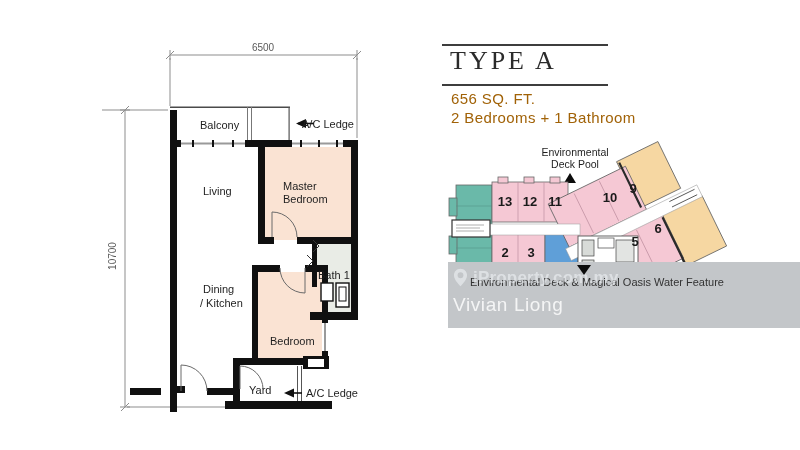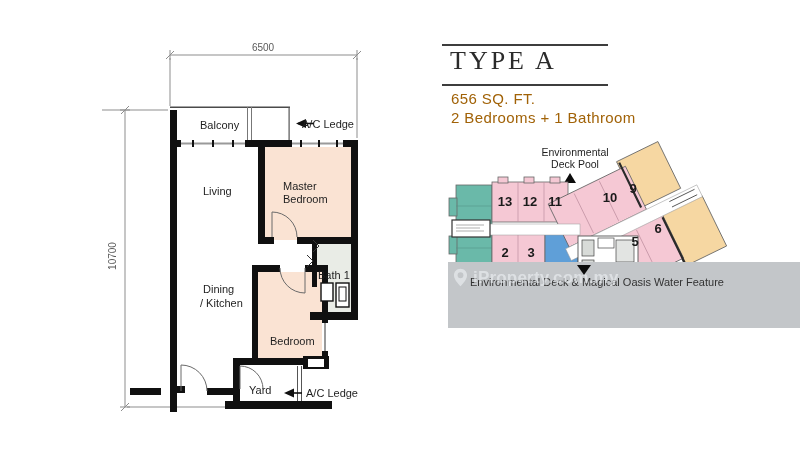--- a/index.html
+++ b/index.html
@@ -215,15 +215,16 @@
 
   <div class="band">
     <div class="annot">Environmental Deck &amp; Magical Oasis Water Feature</div>
     <div class="tri-down"></div>
     <div class="wm">
       <svg width="15" height="19" viewBox="0 0 24 30">
         <path d="M12,1 C6,1 1.5,5.6 1.5,11.5 C1.5,19.5 12,29 12,29 S22.5,19.5 22.5,11.5 C22.5,5.6 18,1 12,1 Z M12,16 a4.7,4.7 0 1 1 0,-9.4 a4.7,4.7 0 1 1 0,9.4 Z" fill="rgba(238,241,243,0.62)"></path>
       </svg>
       <span>iProperty.com.my</span>
     </div>
+    <div class="agent">Vivian Liong</div>
   </div>
 
 </div>
 
 </body></html>

